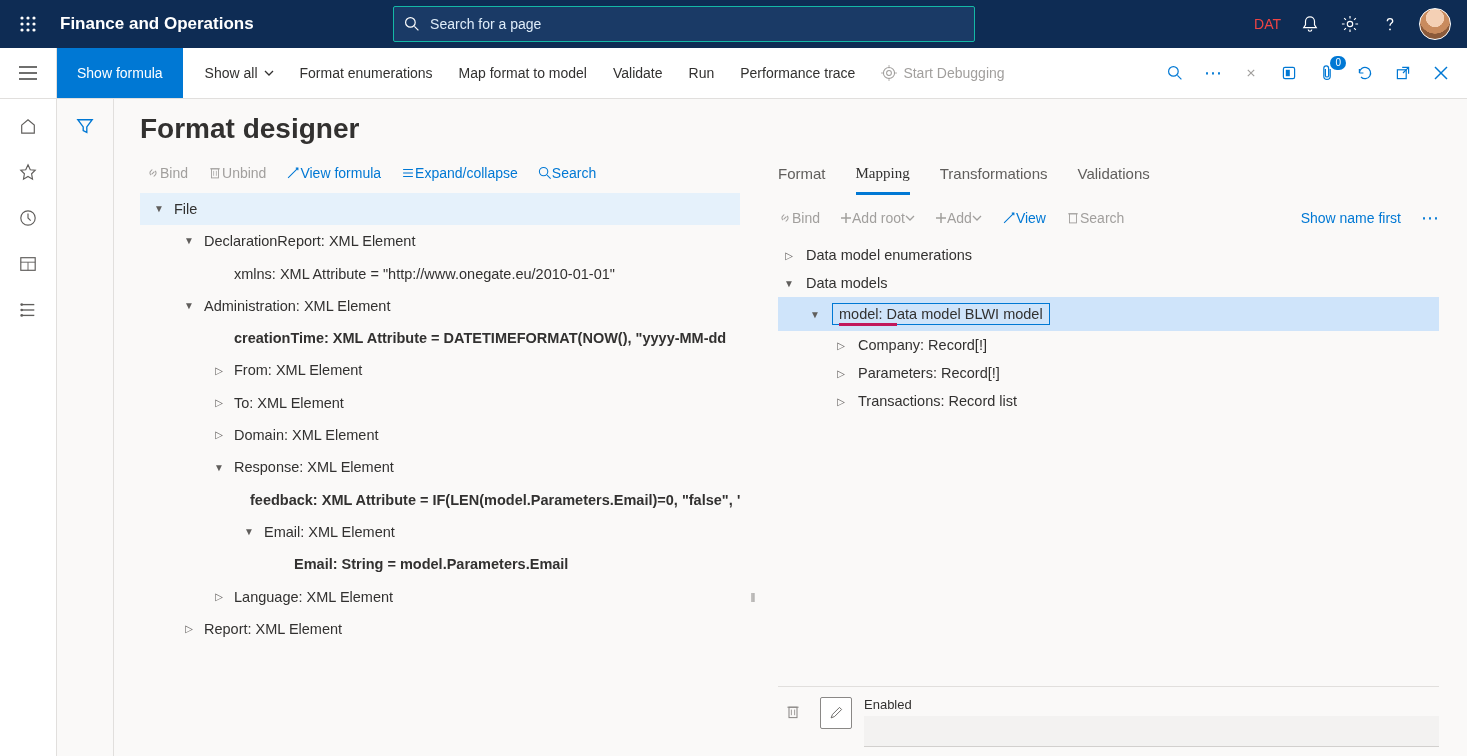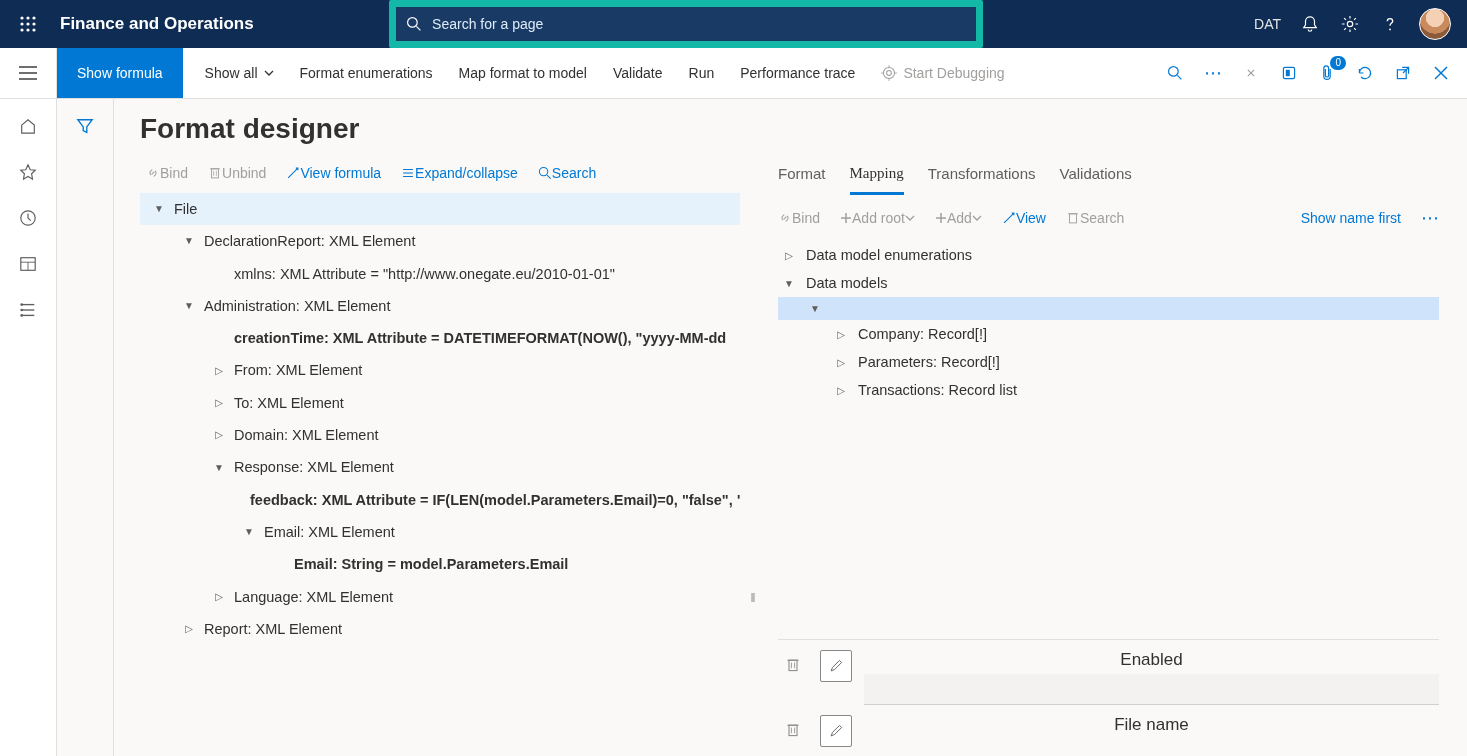--- a/index.html
+++ b/index.html
@@ -14,24 +14,24 @@
     --sel:#cfe4fa;
     --sel-light:#e5f1fb;
     --toolbar-light:#fff;
   }
   html,body{margin:0;padding:0;font-family:"Segoe UI",Arial,sans-serif;font-size:14px;color:var(--text);background:#f3f2f1;width:1467px;height:756px;overflow:hidden;}
   
   
   .topnav{height:48px;background:var(--nav);color:#fff;display:flex;align-items:center;padding:0 10px;}
   .waffle{width:36px;height:36px;display:flex;align-items:center;justify-content:center;cursor:pointer;}
   .app-title{font-size:17px;font-weight:600;margin-left:14px;white-space:nowrap;}
-  .search-box{margin-left:auto;margin-right:auto;width:560px;height:34px;background:#1a3a66;border:7px solid #14b8a6;border-radius:2px;display:flex;align-items:center;padding:0 10px;color:#deecf9;}
+  .search-box{margin-left:auto;margin-right:auto;width:560px;height:34px;background:#1a3a66;border:1px solid #14b8a6;border-radius:2px;display:flex;align-items:center;padding:0 10px;color:#deecf9;}
   .search-box svg{margin-right:10px;}
   .top-right{display:flex;align-items:center;gap:18px;margin-left:auto;margin-right:6px;}
-  .top-icon{width:22px;height:22px;display:flex;align-items:center;justify-content:center;cursor:pointer;color:#e5e5e5;}
+  .top-icon{width:22px;height:22px;display:flex;align-items:center;justify-content:center;cursor:pointer;color:#ef4444;}
   .avatar{width:30px;height:30px;border-radius:50%;background:radial-gradient(circle at 50% 30%, #f4d0b5 0 35%, #c98b5e 36% 60%, #8b5a3a 61% 100%);border:1px solid #fff;}
   
   
   .appbar{height:50px;background:#fff;border-bottom:1px solid var(--border);display:flex;align-items:stretch;}
   .hamburger{width:56px;display:flex;align-items:center;justify-content:center;border-right:1px solid var(--border);cursor:pointer;}
   .show-details{background:var(--blue);color:#fff;display:flex;align-items:center;padding:0 20px;font-size:14px;cursor:pointer;}
   .appbar-items{display:flex;align-items:center;gap:26px;padding:0 22px;flex:1;color:var(--text);}
   .appbar-item{display:flex;align-items:center;gap:6px;cursor:pointer;white-space:nowrap;}
   .appbar-item.disabled{color:#a19f9d;}
   .appbar-right{display:flex;align-items:center;gap:18px;padding-right:16px;color:var(--blue);}
@@ -63,39 +63,39 @@
   .tbitem.disabled{color:#a19f9d;}
   
   .tree{flex:1;overflow-y:auto;overflow-x:auto;font-size:14.5px;line-height:1.4;padding-bottom:20px;position:relative;}
   .tree::-webkit-scrollbar{height:10px;width:10px;}
   .tree::-webkit-scrollbar-thumb{background:#c8c6c4;border-radius:5px;}
   .node{display:flex;align-items:center;padding:6px 0;white-space:nowrap;}
   .node .arrow{width:14px;text-align:center;color:#605e5c;cursor:pointer;margin-right:8px;font-size:10px;}
   .node.selected{background:var(--sel-light);}
   .node .txt.bold{font-weight:600;}
   
-  .tabs{display:flex;gap:24px;border-bottom:0;margin-bottom:8px;}
+  .tabs{display:flex;gap:30px;border-bottom:0;margin-bottom:8px;}
   .tab{padding:6px 0 10px 0;cursor:pointer;color:#605e5c;font-size:15px;}
   .tab.active{color:var(--text);font-weight:400;border-bottom:3px solid var(--blue);font-family:Liberation Serif, serif;}
   
   .map-toolbar{display:flex;align-items:center;gap:20px;padding:4px 0 12px 0;}
   
   .maptree{font-size:14.5px;}
   .mnode{display:flex;align-items:center;padding:6px 4px;white-space:nowrap;cursor:default;}
   .mnode .arrow{width:14px;text-align:center;color:#605e5c;margin-right:10px;font-size:10px;cursor:pointer;}
   .mnode.selected{background:var(--sel);}
   .mnode .inner{display:inline-block;}
   .mnode.selected .inner{border:1px solid var(--blue);padding:2px 6px;}
   
   .props{position:absolute;left:20px;right:28px;bottom:0;border-top:1px solid var(--border);padding-top:10px;background:var(--bg);}
   .prop-row{display:flex;align-items:flex-start;gap:12px;margin-bottom:10px;}
   .sq-btn{width:30px;height:30px;border:1px solid #8a8886;border-radius:2px;display:flex;align-items:center;justify-content:center;cursor:pointer;background:#fff;}
   .del-icn{color:#8a8886;cursor:pointer;width:30px;height:30px;display:flex;align-items:center;justify-content:center;}
   .prop-field{flex:1;}
-  .prop-label{font-size:17px;color:var(--text);margin-bottom:4px;text-align:center;}
+  .prop-label{font-size:13px;color:var(--text);margin-bottom:4px;}
   .prop-input{height:30px;background:#f3f2f1;border:none;border-bottom:1px solid #d2d0ce;}
   
   svg{display:block;}
 </style>
 </head>
 <body>
 
 <div class="topnav">
   <div class="waffle">
     <svg width="16" height="16" viewBox="0 0 16 16">
@@ -431,20 +431,21 @@
             <div class="mnode" style="padding-left: 4px;">
               <span class="arrow">▷</span>
               <span class="inner">Data model enumerations</span>
             </div>
             <div class="mnode" style="padding-left: 4px;">
               <span class="arrow">▼</span>
               <span class="inner">Data models</span>
             </div>
             <div class="mnode selected" style="padding-left: 30px;">
               <span class="arrow">▼</span>
+              <span class="inner"><span style="border-bottom: 3px solid rgb(194, 24, 91); padding-bottom: 1px;">model: D</span><span>ata model BLWI model</span></span>
             </div>
             <div class="mnode" style="padding-left: 56px;">
               <span class="arrow">▷</span>
               <span class="inner">Company: Record[!]</span>
             </div>
             <div class="mnode" style="padding-left: 56px;">
               <span class="arrow">▷</span>
               <span class="inner">Parameters: Record[!]</span>
             </div>
             <div class="mnode" style="padding-left: 56px;">
@@ -466,35 +467,17 @@
             <div class="sq-btn">
                 <svg width="14" height="14" viewBox="0 0 20 20">
                   <path d="M3 17l2-5L15 2l3 3L8 15l-5 2z" fill="none" stroke="#605e5c" stroke-width="1.3"></path>
                 </svg>
               </div>
             <div class="prop-field">
               <div class="prop-label">Enabled</div>
               <div class="prop-input"></div>
             </div>
           </div>
-          <div class="prop-row">
-            <div class="del-icn">
-                <svg width="16" height="16" viewBox="0 0 20 20">
-                  <rect x="5" y="4" width="10" height="13" fill="none" stroke="#8a8886" stroke-width="1.3"></rect>
-                  <line x1="3" y1="4" x2="17" y2="4" stroke="#8a8886" stroke-width="1.3"></line>
-                  <line x1="8" y1="7" x2="8" y2="14" stroke="#8a8886"></line>
-                  <line x1="12" y1="7" x2="12" y2="14" stroke="#8a8886"></line>
-                </svg>
-              </div>
-            <div class="sq-btn">
-                <svg width="14" height="14" viewBox="0 0 20 20">
-                  <path d="M3 17l2-5L15 2l3 3L8 15l-5 2z" fill="none" stroke="#605e5c" stroke-width="1.3"></path>
-                </svg>
-              </div>
-            <div class="prop-field">
-              <div class="prop-label">File name</div>
-            </div>
-          </div>
         </div>
       </div>
     </div>
   </div>
 </div>
 
 </body></html>

